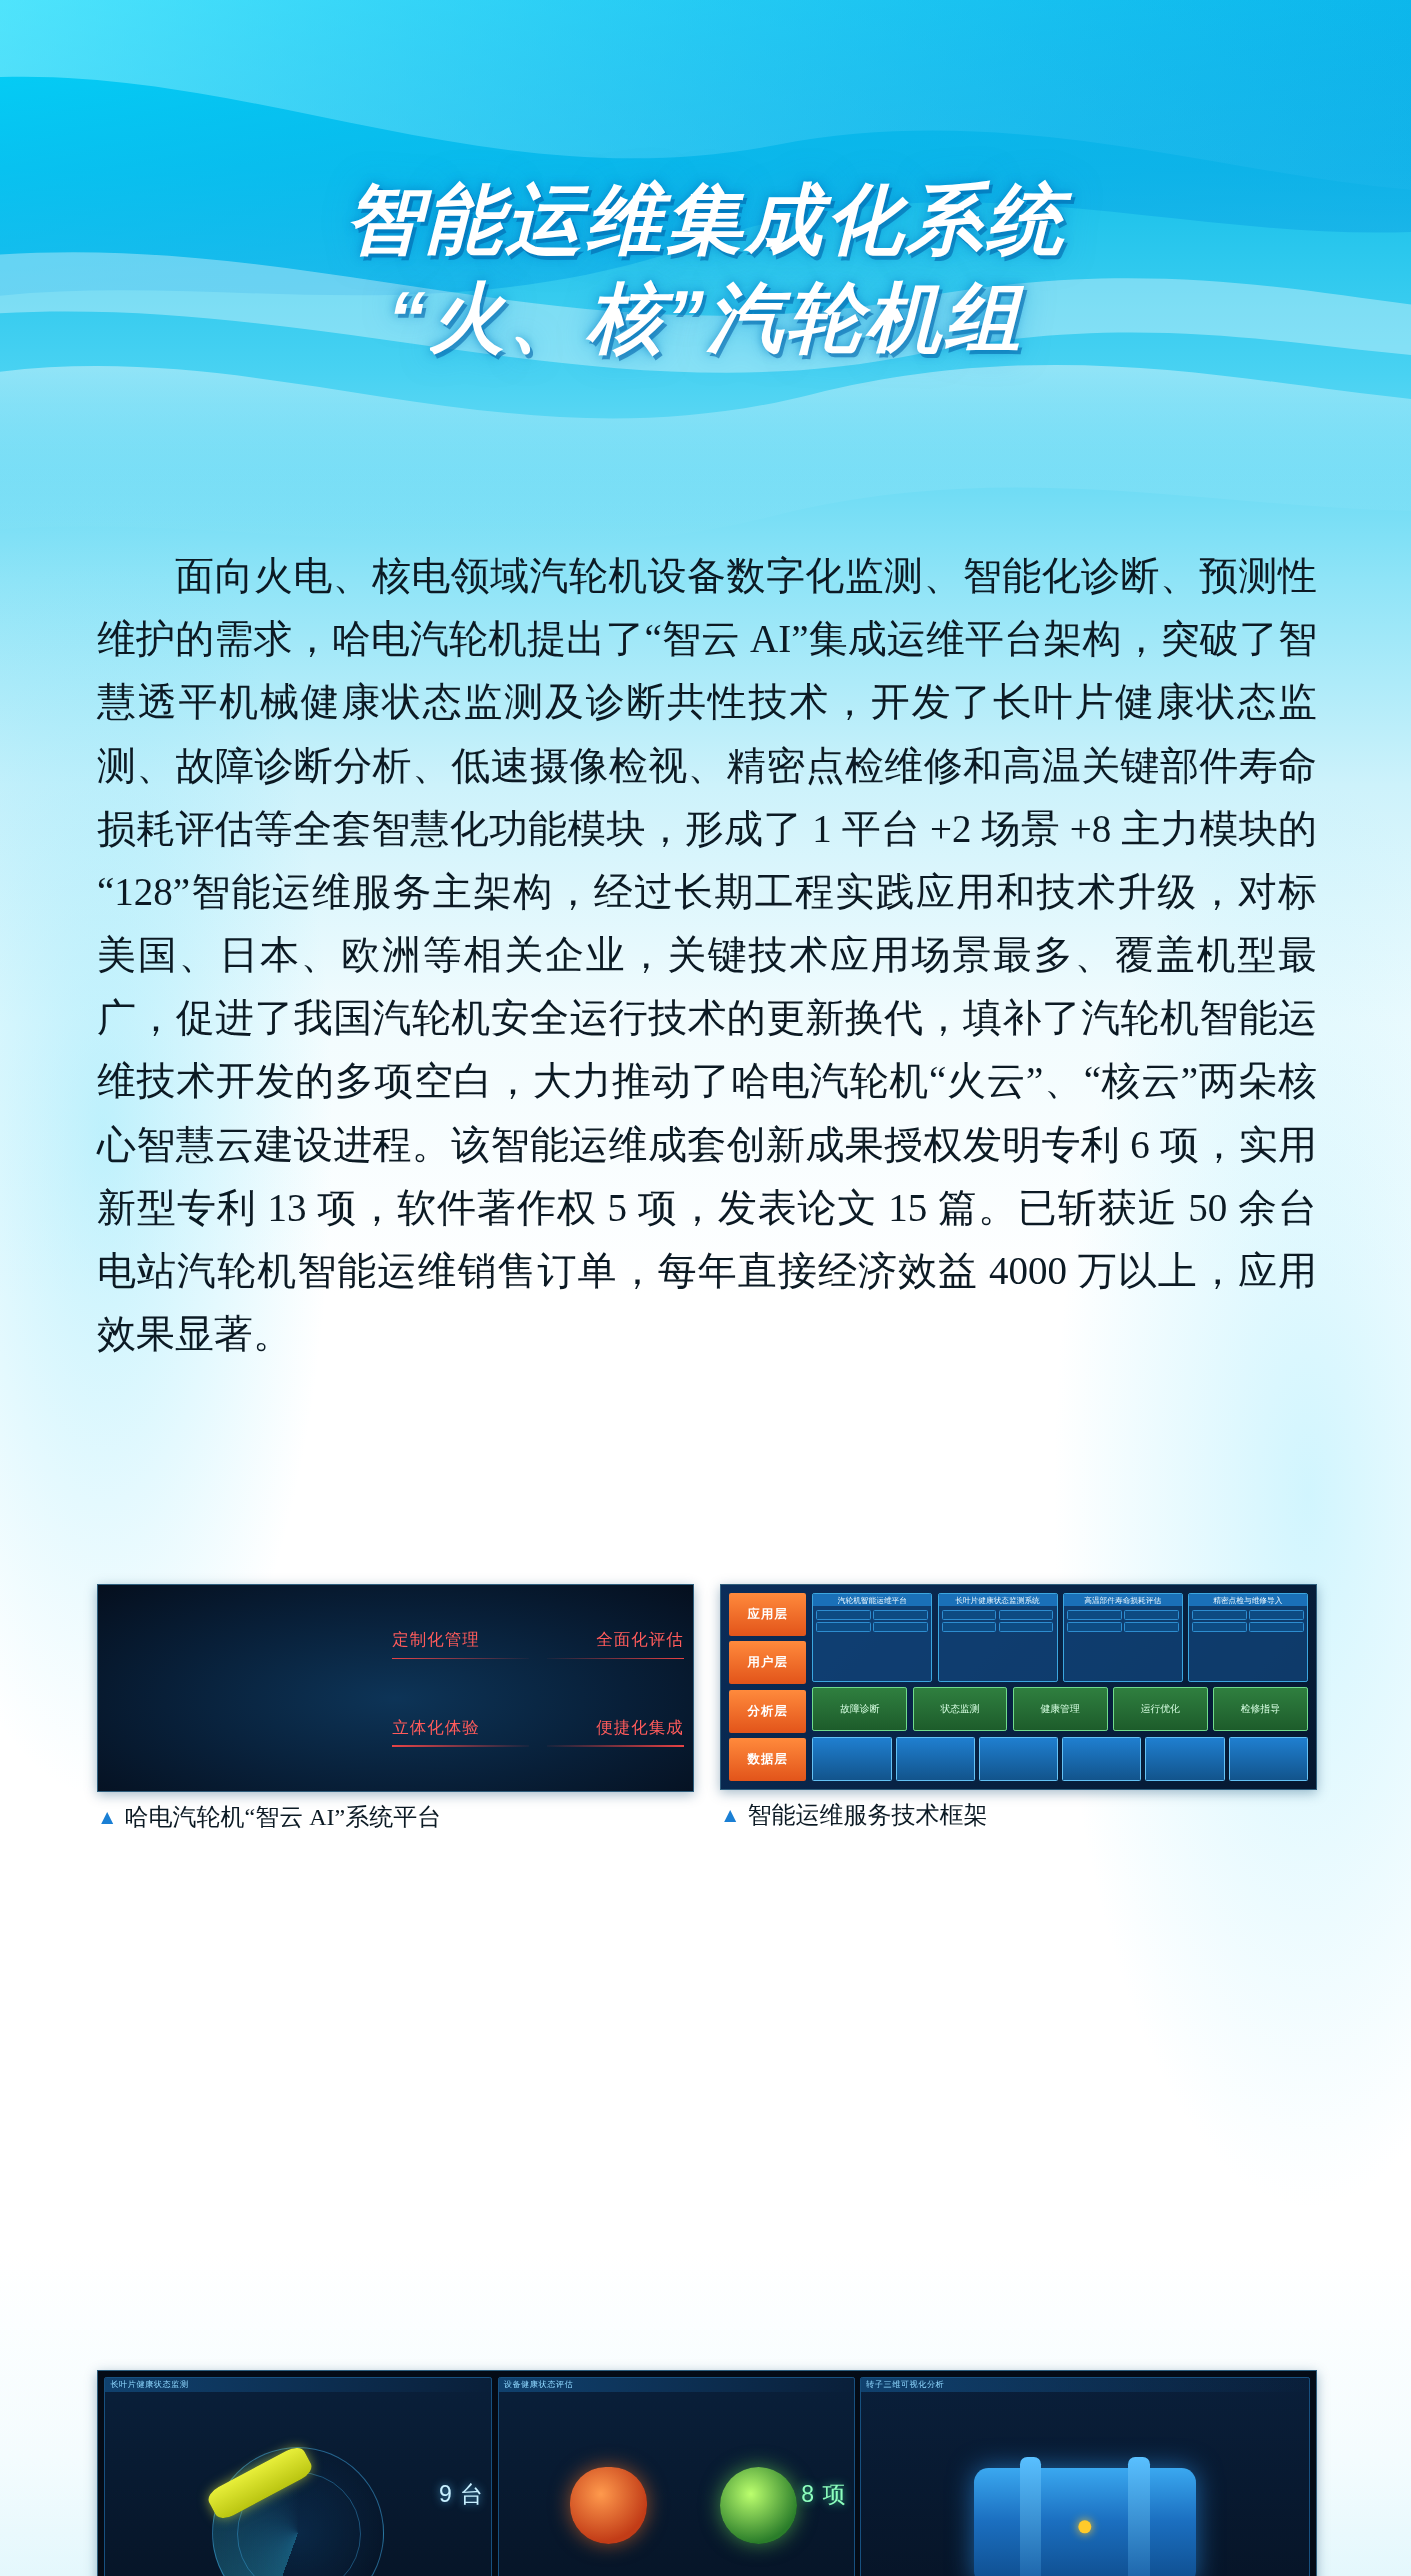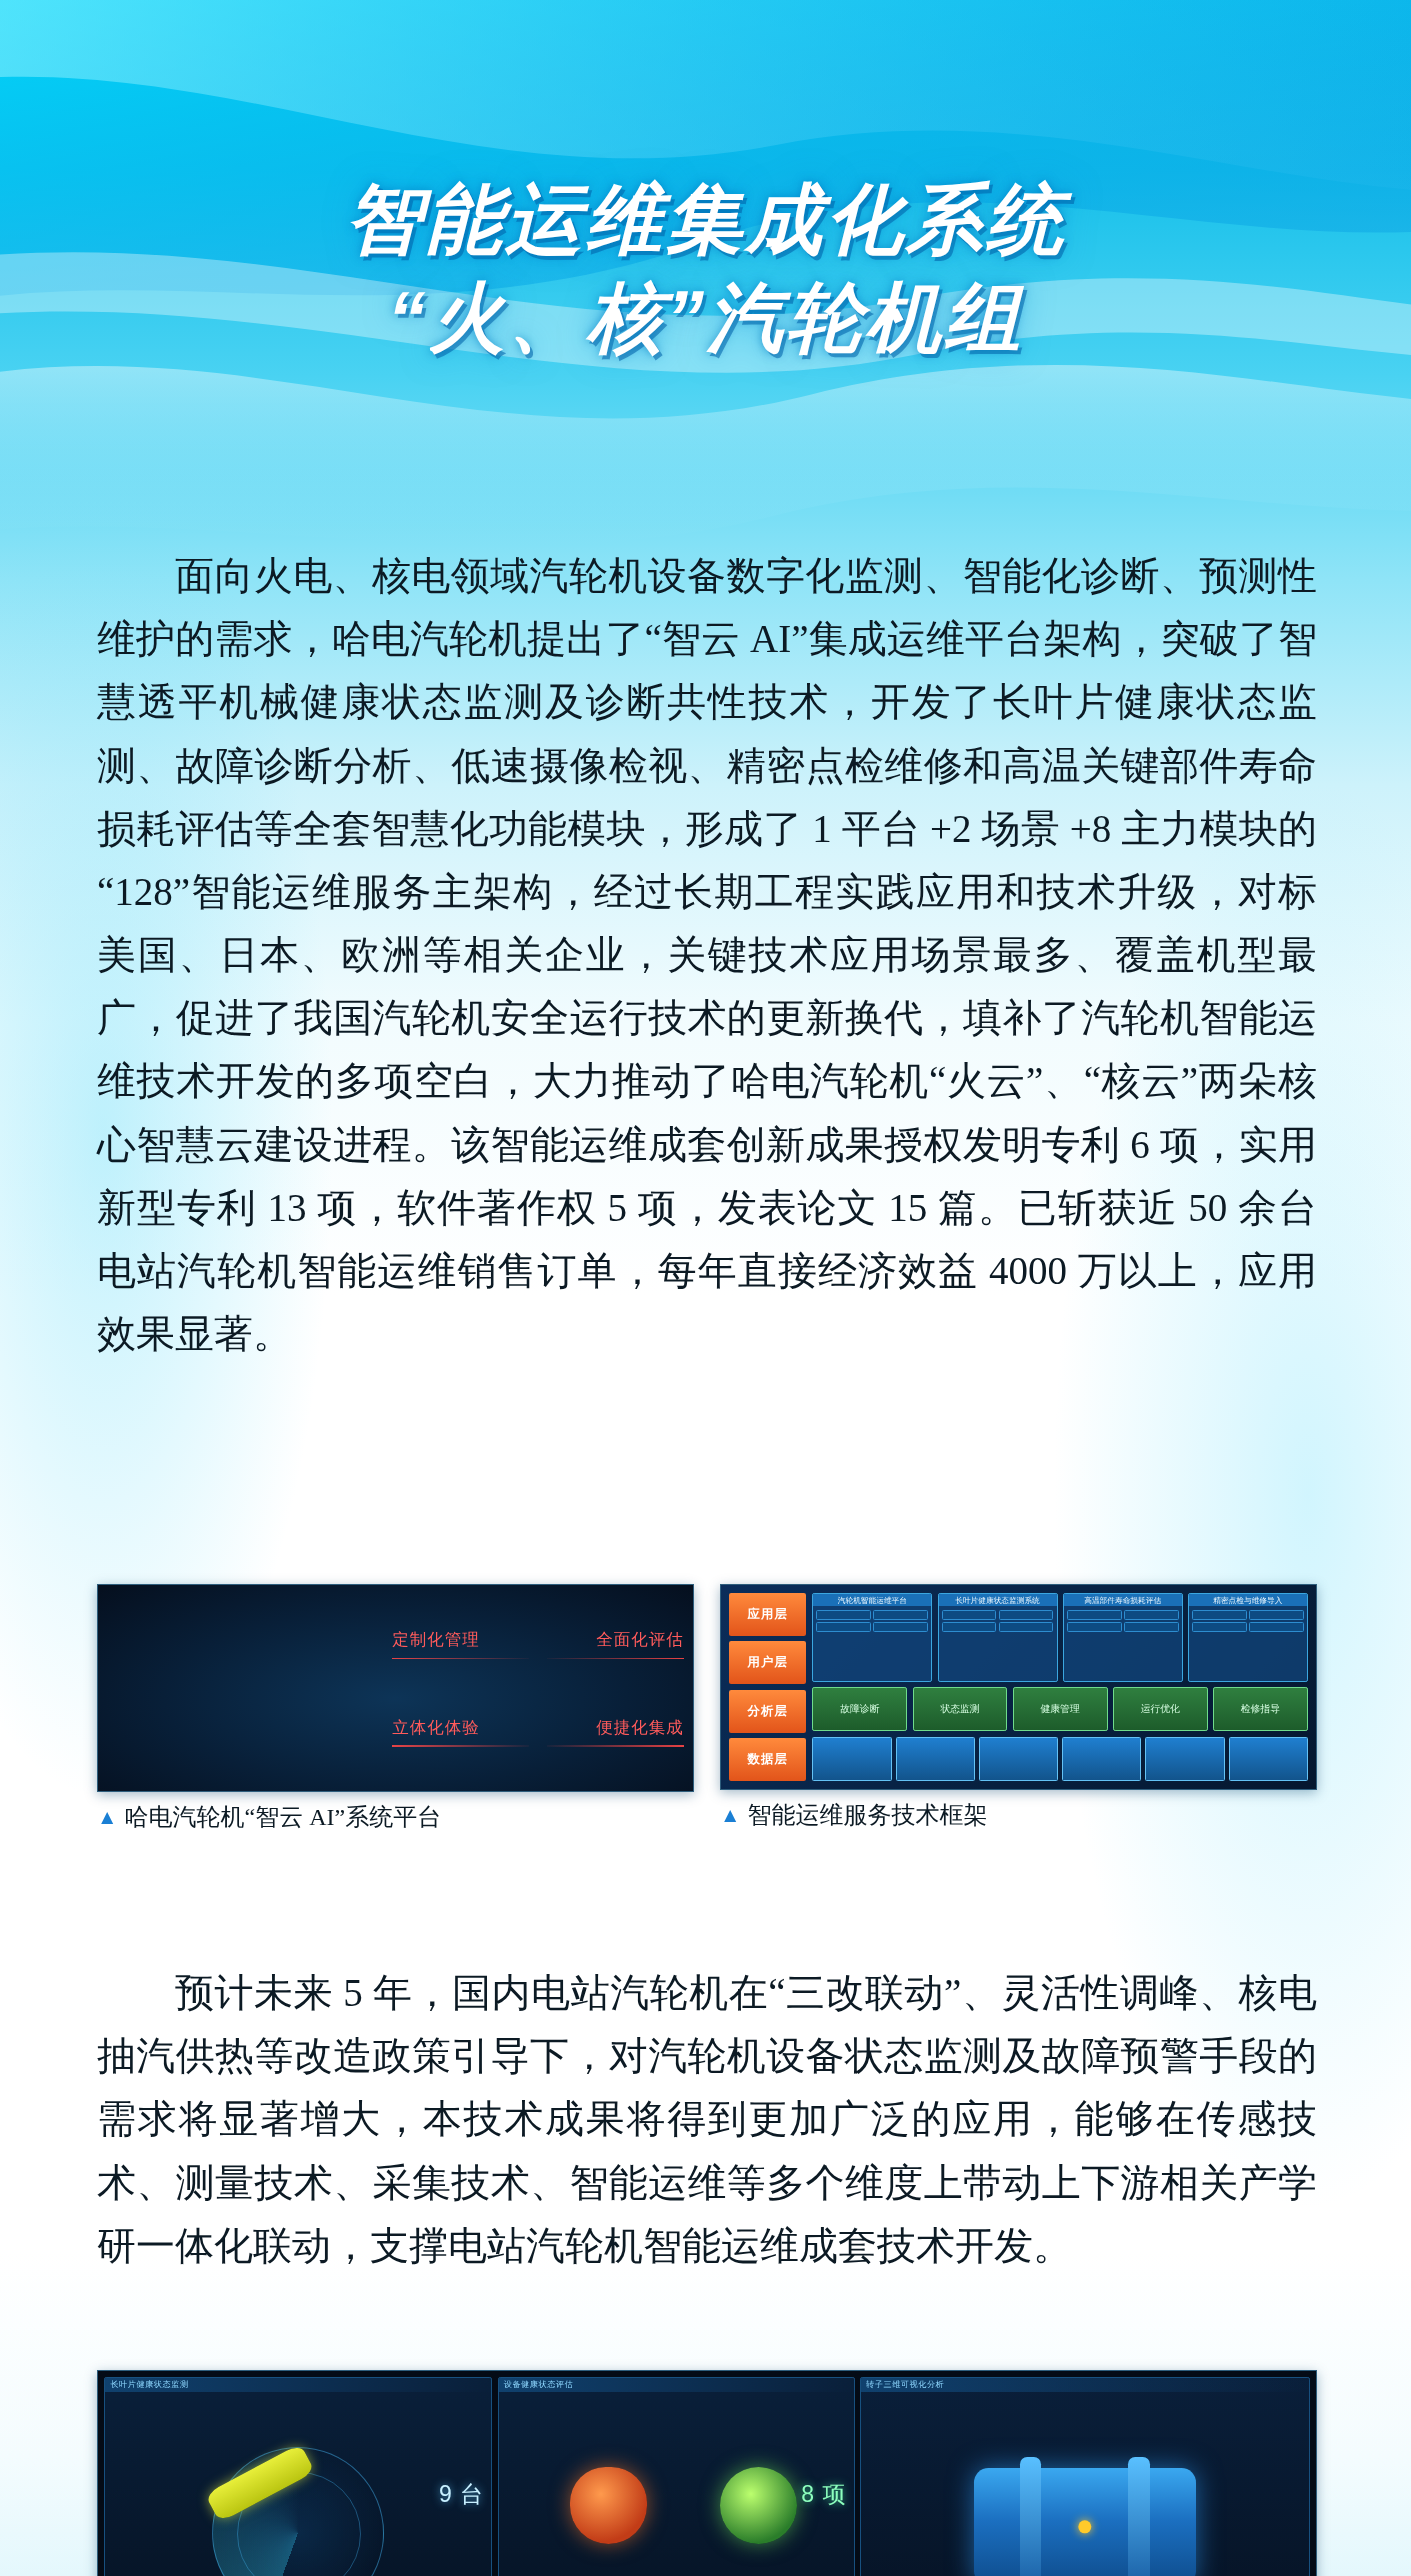--- a/index.html
+++ b/index.html
@@ -588,23 +588,20 @@
           </div>
         </div>
       </div>
       <div class="caption">
         <span class="tri">▲</span>
         <span>智能运维服务技术框架</span>
       </div>
     </div>
   </div>
 
-  <div class="body-col para-2">
-    <p class="para">预计未来 5 年，国内电站汽轮机在“三改联动”、灵活性调峰、核电抽汽供热等改造政策引导下，对汽轮机设备状态监测及故障预警手段的需求将显著增大，本技术成果将得到更加广泛的应用，能够在传感技术、测量技术、采集技术、智能运维等多个维度上带动上下游相关产学研一体化联动，支撑电站汽轮机智能运维成套技术开发。</p>
-  </div>
 
   <div class="figure-full-wrap">
     <div class="shot shot-full s3">
 
       <div class="s3-panel s3-p1">
         <div class="panel-head">长叶片健康状态监测</div>
         <div class="radar"></div>
         <div class="blade"></div>
         <div class="big-num">9 台</div>
 

